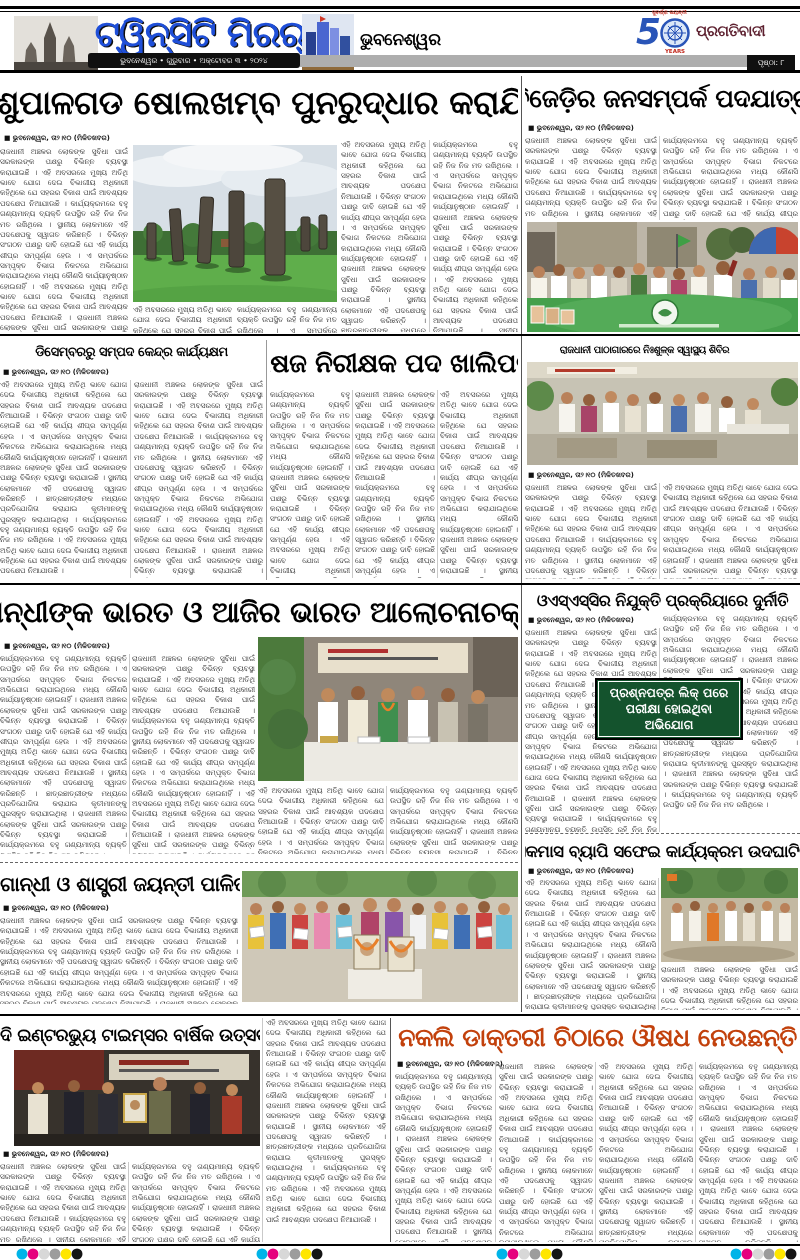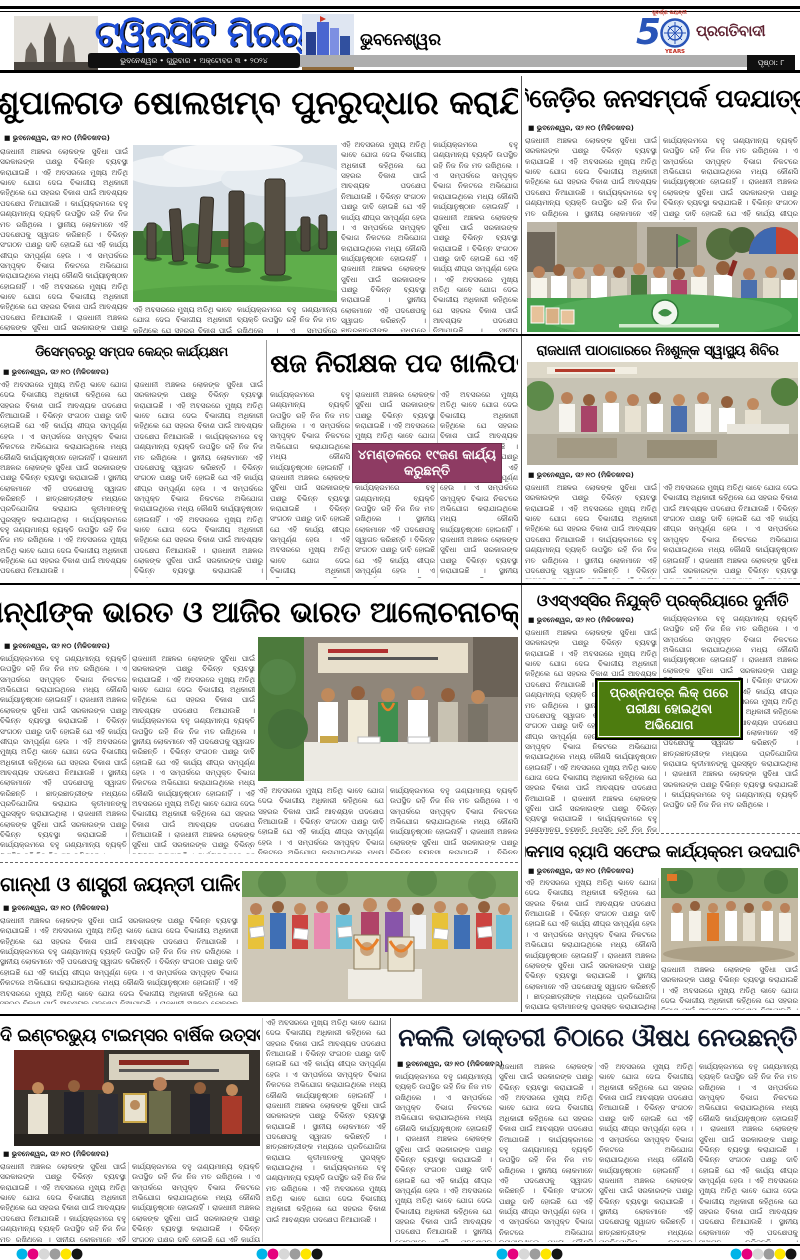--- a/index.html
+++ b/index.html
@@ -12,21 +12,21 @@
   .vdiv{position:absolute;background:#555;width:1px}
   .txt{position:absolute;font-size:7.3px;line-height:1.42;text-align:justify;
        color:#2b2b2b;overflow:hidden;word-break:break-word}
   .by{position:absolute;font-size:6.8px;font-weight:bold;color:#111;
       white-space:nowrap;overflow:hidden}
   .hl{position:absolute;font-weight:bold;color:#000;white-space:nowrap;overflow:hidden;
       display:flex;align-items:center;justify-content:center;letter-spacing:-.5px}
   .hl-left{justify-content:flex-start}
   .mbox{position:absolute;background:#8e3b63;border:1px solid #6d2c4b;color:#fff;font-weight:bold;
         display:flex;align-items:center;justify-content:center;text-align:center;overflow:hidden}
-  .kbox{position:absolute;background:#4d7c0f;color:#fff;font-weight:bold;
+  .kbox{position:absolute;background:#14532d;color:#fff;font-weight:bold;
         display:flex;align-items:center;justify-content:center;text-align:center;overflow:hidden;
         border:2px solid #000;outline:1px solid #fff;outline-offset:-4px}
   .photo{position:absolute;display:block}
   .pill{position:absolute;background:#101010;color:#fff;border-radius:3px;
         display:flex;align-items:center;justify-content:center;font-size:7.5px;overflow:hidden;white-space:nowrap}
   .masthead-title{position:absolute;font-weight:bold;color:#1f4fd8;
         text-shadow:1.4px 1.4px 0 #101010;white-space:nowrap;overflow:hidden;
         display:flex;align-items:center;justify-content:center;letter-spacing:-1px}
   .brand{position:absolute;font-weight:bold;color:#5c1f2e;white-space:nowrap;overflow:hidden;letter-spacing:-.5px}
   .graybar{position:absolute;background:#aeaeae}
@@ -184,23 +184,22 @@
   <div class="txt" style="left:134px;top:380px;width:129px;height:198px">ରାଜଧାନୀ ଅଞ୍ଚଳର ଲୋକଙ୍କ ସୁବିଧା ପାଇଁ ସରକାରଙ୍କ ପକ୍ଷରୁ ବିଭିନ୍ନ ବ୍ୟବସ୍ଥା କରାଯାଇଛି । ଏହି ଅବସରରେ ମୁଖ୍ୟ ଅତିଥି ଭାବେ ଯୋଗ ଦେଇ ବିଭାଗୀୟ ଅଧିକାରୀ କହିଥିଲେ ଯେ ସହରର ବିକାଶ ପାଇଁ ଆବଶ୍ୟକ ପଦକ୍ଷେପ ନିଆଯାଉଛି । କାର୍ଯ୍ୟକ୍ରମରେ ବହୁ ଗଣ୍ୟମାନ୍ୟ ବ୍ୟକ୍ତି ଉପସ୍ଥିତ ରହି ନିଜ ନିଜ ମତ ରଖିଥିଲେ । ସ୍ଥାନୀୟ ଲୋକମାନେ ଏହି ପଦକ୍ଷେପକୁ ସ୍ୱାଗତ କରିଛନ୍ତି । ବିଭିନ୍ନ ସଂଗଠନ ପକ୍ଷରୁ ଦାବି ହୋଇଛି ଯେ ଏହି କାର୍ଯ୍ୟ ଶୀଘ୍ର ସମ୍ପୂର୍ଣ୍ଣ ହେଉ । ଏ ସମ୍ପର୍କରେ ସମ୍ପୃକ୍ତ ବିଭାଗ ନିକଟରେ ଅଭିଯୋଗ କରାଯାଇଥିଲେ ମଧ୍ୟ କୌଣସି କାର୍ଯ୍ୟାନୁଷ୍ଠାନ ହୋଇନାହିଁ । ଏହି ଅବସରରେ ମୁଖ୍ୟ ଅତିଥି ଭାବେ ଯୋଗ ଦେଇ ବିଭାଗୀୟ ଅଧିକାରୀ କହିଥିଲେ ଯେ ସହରର ବିକାଶ ପାଇଁ ଆବଶ୍ୟକ ପଦକ୍ଷେପ ନିଆଯାଉଛି । ରାଜଧାନୀ ଅଞ୍ଚଳର ଲୋକଙ୍କ ସୁବିଧା ପାଇଁ ସରକାରଙ୍କ ପକ୍ଷରୁ ବିଭିନ୍ନ ବ୍ୟବସ୍ଥା କରାଯାଇଛି । କାର୍ଯ୍ୟକ୍ରମରେ ବହୁ ଗଣ୍ୟମାନ୍ୟ ବ୍ୟକ୍ତି ଉପସ୍ଥିତ ରହି ନିଜ ନିଜ ମତ ରଖିଥିଲେ ।</div>
 
   <div class="vdiv" style="left:266px;top:340px;height:240px;background:#999"></div>
 
   <div class="hl" style="left:270px;top:344px;width:248px;height:38px;font-size:26px">ଭେଷଜ ନିରୀକ୍ଷକ ପଦ ଖାଲିପଡ଼ିଛି</div>
   <div class="txt" style="left:270px;top:390px;width:80px;height:188px">କାର୍ଯ୍ୟକ୍ରମରେ ବହୁ ଗଣ୍ୟମାନ୍ୟ ବ୍ୟକ୍ତି ଉପସ୍ଥିତ ରହି ନିଜ ନିଜ ମତ ରଖିଥିଲେ । ଏ ସମ୍ପର୍କରେ ସମ୍ପୃକ୍ତ ବିଭାଗ ନିକଟରେ ଅଭିଯୋଗ କରାଯାଇଥିଲେ ମଧ୍ୟ କୌଣସି କାର୍ଯ୍ୟାନୁଷ୍ଠାନ ହୋଇନାହିଁ । ରାଜଧାନୀ ଅଞ୍ଚଳର ଲୋକଙ୍କ ସୁବିଧା ପାଇଁ ସରକାରଙ୍କ ପକ୍ଷରୁ ବିଭିନ୍ନ ବ୍ୟବସ୍ଥା କରାଯାଇଛି । ବିଭିନ୍ନ ସଂଗଠନ ପକ୍ଷରୁ ଦାବି ହୋଇଛି ଯେ ଏହି କାର୍ଯ୍ୟ ଶୀଘ୍ର ସମ୍ପୂର୍ଣ୍ଣ ହେଉ । ଏହି ଅବସରରେ ମୁଖ୍ୟ ଅତିଥି ଭାବେ ଯୋଗ ଦେଇ ବିଭାଗୀୟ ଅଧିକାରୀ କହିଥିଲେ ଯେ ସହରର ବିକାଶ ପାଇଁ ଆବଶ୍ୟକ ପଦକ୍ଷେପ ନିଆଯାଉଛି । ସ୍ଥାନୀୟ ଲୋକମାନେ ଏହି ପଦକ୍ଷେପକୁ ସ୍ୱାଗତ କରିଛନ୍ତି । ଛାତ୍ରଛାତ୍ରୀଙ୍କ ମଧ୍ୟରେ ପ୍ରତିଯୋଗିତା କରାଯାଇ କୃତୀମାନଙ୍କୁ ପୁରସ୍କୃତ କରାଯାଇଥିଲା । ରାଜଧାନୀ ଅଞ୍ଚଳର ଲୋକଙ୍କ ସୁବିଧା ପାଇଁ ସରକାରଙ୍କ ପକ୍ଷରୁ ବିଭିନ୍ନ ବ୍ୟବସ୍ଥା କରାଯାଇଛି । କାର୍ଯ୍ୟକ୍ରମରେ ବହୁ ଗଣ୍ୟମାନ୍ୟ ବ୍ୟକ୍ତି ଉପସ୍ଥିତ ରହି ନିଜ ନିଜ ମତ ରଖିଥିଲେ ।</div>
   <div class="sep" style="left:352px;top:390px;height:188px"></div>
   <div class="txt" style="left:355px;top:390px;width:80px;height:188px">ରାଜଧାନୀ ଅଞ୍ଚଳର ଲୋକଙ୍କ ସୁବିଧା ପାଇଁ ସରକାରଙ୍କ ପକ୍ଷରୁ ବିଭିନ୍ନ ବ୍ୟବସ୍ଥା କରାଯାଇଛି । ଏହି ଅବସରରେ ମୁଖ୍ୟ ଅତିଥି ଭାବେ ଯୋଗ ଦେଇ ବିଭାଗୀୟ ଅଧିକାରୀ କହିଥିଲେ ଯେ ସହରର ବିକାଶ ପାଇଁ ଆବଶ୍ୟକ ପଦକ୍ଷେପ ନିଆଯାଉଛି । କାର୍ଯ୍ୟକ୍ରମରେ ବହୁ ଗଣ୍ୟମାନ୍ୟ ବ୍ୟକ୍ତି ଉପସ୍ଥିତ ରହି ନିଜ ନିଜ ମତ ରଖିଥିଲେ । ସ୍ଥାନୀୟ ଲୋକମାନେ ଏହି ପଦକ୍ଷେପକୁ ସ୍ୱାଗତ କରିଛନ୍ତି । ବିଭିନ୍ନ ସଂଗଠନ ପକ୍ଷରୁ ଦାବି ହୋଇଛି ଯେ ଏହି କାର୍ଯ୍ୟ ଶୀଘ୍ର ସମ୍ପୂର୍ଣ୍ଣ ହେଉ । ଏ ସମ୍ପର୍କରେ ସମ୍ପୃକ୍ତ ବିଭାଗ ନିକଟରେ ଅଭିଯୋଗ କରାଯାଇଥିଲେ ମଧ୍ୟ କୌଣସି କାର୍ଯ୍ୟାନୁଷ୍ଠାନ ହୋଇନାହିଁ । ଏହି ଅବସରରେ ମୁଖ୍ୟ ଅତିଥି ଭାବେ ଯୋଗ ଦେଇ ବିଭାଗୀୟ ଅଧିକାରୀ କହିଥିଲେ ଯେ ସହରର ବିକାଶ ପାଇଁ ଆବଶ୍ୟକ ପଦକ୍ଷେପ ନିଆଯାଉଛି । ରାଜଧାନୀ ଅଞ୍ଚଳର ଲୋକଙ୍କ ସୁବିଧା ପାଇଁ ସରକାରଙ୍କ ପକ୍ଷରୁ ବିଭିନ୍ନ ବ୍ୟବସ୍ଥା କରାଯାଇଛି । କାର୍ଯ୍ୟକ୍ରମରେ ବହୁ ଗଣ୍ୟମାନ୍ୟ ବ୍ୟକ୍ତି ଉପସ୍ଥିତ ରହି ନିଜ ନିଜ ମତ ରଖିଥିଲେ ।</div>
   <div class="sep" style="left:437px;top:390px;height:188px"></div>
   <div class="txt" style="left:440px;top:390px;width:78px;height:188px">ଏହି ଅବସରରେ ମୁଖ୍ୟ ଅତିଥି ଭାବେ ଯୋଗ ଦେଇ ବିଭାଗୀୟ ଅଧିକାରୀ କହିଥିଲେ ଯେ ସହରର ବିକାଶ ପାଇଁ ଆବଶ୍ୟକ ପଦକ୍ଷେପ ନିଆଯାଉଛି । ବିଭିନ୍ନ ସଂଗଠନ ପକ୍ଷରୁ ଦାବି ହୋଇଛି ଯେ ଏହି କାର୍ଯ୍ୟ ଶୀଘ୍ର ସମ୍ପୂର୍ଣ୍ଣ ହେଉ । ଏ ସମ୍ପର୍କରେ ସମ୍ପୃକ୍ତ ବିଭାଗ ନିକଟରେ ଅଭିଯୋଗ କରାଯାଇଥିଲେ ମଧ୍ୟ କୌଣସି କାର୍ଯ୍ୟାନୁଷ୍ଠାନ ହୋଇନାହିଁ । ରାଜଧାନୀ ଅଞ୍ଚଳର ଲୋକଙ୍କ ସୁବିଧା ପାଇଁ ସରକାରଙ୍କ ପକ୍ଷରୁ ବିଭିନ୍ନ ବ୍ୟବସ୍ଥା କରାଯାଇଛି । ସ୍ଥାନୀୟ ଲୋକମାନେ ଏହି ପଦକ୍ଷେପକୁ ସ୍ୱାଗତ କରିଛନ୍ତି । ଛାତ୍ରଛାତ୍ରୀଙ୍କ ମଧ୍ୟରେ ପ୍ରତିଯୋଗିତା କରାଯାଇ କୃତୀମାନଙ୍କୁ ପୁରସ୍କୃତ କରାଯାଇଥିଲା । କାର୍ଯ୍ୟକ୍ରମରେ ବହୁ ଗଣ୍ୟମାନ୍ୟ ବ୍ୟକ୍ତି ଉପସ୍ଥିତ ରହି ନିଜ ନିଜ ମତ ରଖିଥିଲେ । ଏହି ଅବସରରେ ମୁଖ୍ୟ ଅତିଥି ଭାବେ ଯୋଗ ଦେଇ ବିଭାଗୀୟ ଅଧିକାରୀ କହିଥିଲେ ଯେ ସହରର ବିକାଶ ପାଇଁ ଆବଶ୍ୟକ ପଦକ୍ଷେପ ନିଆଯାଉଛି ।</div>
-  <div class="mbox" style="left:352px;top:443px;width:150px;height:40px;font-size:13px;line-height:1.2">୪ମଣ୍ଡଳରେ ୧୯ଜଣ କାର୍ଯ୍ୟ କରୁଛନ୍ତି</div>
-
-  <div class="hl" style="left:520px;top:340px;width:275px;height:20px;font-size:14px">ରାଜଧାନୀ ପାଠାଗାରରେ ନିଃଶୁଳ୍କ ସ୍ୱାସ୍ଥ୍ୟ ଶିବିର</div>
+
+  <div class="hl" style="left:507px;top:340px;width:275px;height:20px;font-size:10px">ରାଜଧାନୀ ପାଠାଗାରରେ ନିଃଶୁଳ୍କ ସ୍ୱାସ୍ଥ୍ୟ ଶିବିର</div>
 
   <svg class="photo" style="left:527px;top:362px" width="271" height="103" viewBox="0 0 271 103">
     <rect width="271" height="103" fill="#c7c3b4"></rect>
     <rect width="271" height="16" fill="#ddd8c8"></rect>
     <rect x="20" y="5" width="90" height="7" fill="#f2eee2"></rect>
     <rect x="28" y="7" width="60" height="3" fill="#b33a2a"></rect>
     <circle cx="12" cy="34" r="15" fill="#5d8a4a"></circle>
       <circle cx="258" cy="30" r="14" fill="#54803f"></circle>
     <g>
       <circle cx="40" cy="36" r="6" fill="#b9815a"></circle>
@@ -402,21 +401,21 @@
     <rect y="84" width="246" height="12" fill="#26221e"></rect>
   </svg>
 
   <div class="by" style="left:3px;top:1150px;width:170px;height:10px">■ ଭୁବନେଶ୍ୱର, ତା୨।୧୦ (ମିଳିତଖବର)</div>
   <div class="txt" style="left:0;top:1162px;width:126px;height:80px">ରାଜଧାନୀ ଅଞ୍ଚଳର ଲୋକଙ୍କ ସୁବିଧା ପାଇଁ ସରକାରଙ୍କ ପକ୍ଷରୁ ବିଭିନ୍ନ ବ୍ୟବସ୍ଥା କରାଯାଇଛି । ଏହି ଅବସରରେ ମୁଖ୍ୟ ଅତିଥି ଭାବେ ଯୋଗ ଦେଇ ବିଭାଗୀୟ ଅଧିକାରୀ କହିଥିଲେ ଯେ ସହରର ବିକାଶ ପାଇଁ ଆବଶ୍ୟକ ପଦକ୍ଷେପ ନିଆଯାଉଛି । କାର୍ଯ୍ୟକ୍ରମରେ ବହୁ ଗଣ୍ୟମାନ୍ୟ ବ୍ୟକ୍ତି ଉପସ୍ଥିତ ରହି ନିଜ ନିଜ ମତ ରଖିଥିଲେ । ସ୍ଥାନୀୟ ଲୋକମାନେ ଏହି ପଦକ୍ଷେପକୁ ସ୍ୱାଗତ କରିଛନ୍ତି । ବିଭିନ୍ନ ସଂଗଠନ ପକ୍ଷରୁ ଦାବି ହୋଇଛି ଯେ ଏହି କାର୍ଯ୍ୟ ଶୀଘ୍ର ସମ୍ପୂର୍ଣ୍ଣ ହେଉ । ଏ ସମ୍ପର୍କରେ ସମ୍ପୃକ୍ତ ବିଭାଗ ନିକଟରେ ଅଭିଯୋଗ କରାଯାଇଥିଲେ ମଧ୍ୟ କୌଣସି କାର୍ଯ୍ୟାନୁଷ୍ଠାନ ହୋଇନାହିଁ । ଏହି ଅବସରରେ ମୁଖ୍ୟ ଅତିଥି ଭାବେ ଯୋଗ ଦେଇ ବିଭାଗୀୟ ଅଧିକାରୀ କହିଥିଲେ ଯେ ସହରର ବିକାଶ ପାଇଁ ଆବଶ୍ୟକ ପଦକ୍ଷେପ ନିଆଯାଉଛି । ରାଜଧାନୀ ଅଞ୍ଚଳର ଲୋକଙ୍କ ସୁବିଧା ପାଇଁ ସରକାରଙ୍କ ପକ୍ଷରୁ ବିଭିନ୍ନ ବ୍ୟବସ୍ଥା କରାଯାଇଛି । କାର୍ଯ୍ୟକ୍ରମରେ ବହୁ ଗଣ୍ୟମାନ୍ୟ ବ୍ୟକ୍ତି ଉପସ୍ଥିତ ରହି ନିଜ ନିଜ ମତ ରଖିଥିଲେ ।</div>
   <div class="sep" style="left:128px;top:1162px;height:80px"></div>
   <div class="txt" style="left:132px;top:1162px;width:128px;height:80px">କାର୍ଯ୍ୟକ୍ରମରେ ବହୁ ଗଣ୍ୟମାନ୍ୟ ବ୍ୟକ୍ତି ଉପସ୍ଥିତ ରହି ନିଜ ନିଜ ମତ ରଖିଥିଲେ । ଏ ସମ୍ପର୍କରେ ସମ୍ପୃକ୍ତ ବିଭାଗ ନିକଟରେ ଅଭିଯୋଗ କରାଯାଇଥିଲେ ମଧ୍ୟ କୌଣସି କାର୍ଯ୍ୟାନୁଷ୍ଠାନ ହୋଇନାହିଁ । ରାଜଧାନୀ ଅଞ୍ଚଳର ଲୋକଙ୍କ ସୁବିଧା ପାଇଁ ସରକାରଙ୍କ ପକ୍ଷରୁ ବିଭିନ୍ନ ବ୍ୟବସ୍ଥା କରାଯାଇଛି । ବିଭିନ୍ନ ସଂଗଠନ ପକ୍ଷରୁ ଦାବି ହୋଇଛି ଯେ ଏହି କାର୍ଯ୍ୟ ଶୀଘ୍ର ସମ୍ପୂର୍ଣ୍ଣ ହେଉ । ଏହି ଅବସରରେ ମୁଖ୍ୟ ଅତିଥି ଭାବେ ଯୋଗ ଦେଇ ବିଭାଗୀୟ ଅଧିକାରୀ କହିଥିଲେ ଯେ ସହରର ବିକାଶ ପାଇଁ ଆବଶ୍ୟକ ପଦକ୍ଷେପ ନିଆଯାଉଛି । ସ୍ଥାନୀୟ ଲୋକମାନେ ଏହି ପଦକ୍ଷେପକୁ ସ୍ୱାଗତ କରିଛନ୍ତି । ଛାତ୍ରଛାତ୍ରୀଙ୍କ ମଧ୍ୟରେ ପ୍ରତିଯୋଗିତା କରାଯାଇ କୃତୀମାନଙ୍କୁ ପୁରସ୍କୃତ କରାଯାଇଥିଲା । ରାଜଧାନୀ ଅଞ୍ଚଳର ଲୋକଙ୍କ ସୁବିଧା ପାଇଁ ସରକାରଙ୍କ ପକ୍ଷରୁ ବିଭିନ୍ନ ବ୍ୟବସ୍ଥା କରାଯାଇଛି । କାର୍ଯ୍ୟକ୍ରମରେ ବହୁ ଗଣ୍ୟମାନ୍ୟ ବ୍ୟକ୍ତି ଉପସ୍ଥିତ ରହି ନିଜ ନିଜ ମତ ରଖିଥିଲେ ।</div>
 
   <div class="vdiv" style="left:390px;top:1018px;height:224px"></div>
 
-  <div class="hl" style="left:395px;top:1020px;width:405px;height:36px;font-size:25px;color:#0f172a">ନକଲି ଡାକ୍ତରୀ ଚିଠାରେ ଔଷଧ ନେଉଛନ୍ତି</div>
+  <div class="hl" style="left:395px;top:1020px;width:405px;height:36px;font-size:25px;color:#c2410c">ନକଲି ଡାକ୍ତରୀ ଚିଠାରେ ଔଷଧ ନେଉଛନ୍ତି</div>
   <div class="by" style="left:397px;top:1060px;width:160px;height:10px">■ ଭୁବନେଶ୍ୱର, ତା୨।୧୦ (ମିଳିତଖବର)</div>
   <div class="txt" style="left:395px;top:1072px;width:97px;height:170px">କାର୍ଯ୍ୟକ୍ରମରେ ବହୁ ଗଣ୍ୟମାନ୍ୟ ବ୍ୟକ୍ତି ଉପସ୍ଥିତ ରହି ନିଜ ନିଜ ମତ ରଖିଥିଲେ । ଏ ସମ୍ପର୍କରେ ସମ୍ପୃକ୍ତ ବିଭାଗ ନିକଟରେ ଅଭିଯୋଗ କରାଯାଇଥିଲେ ମଧ୍ୟ କୌଣସି କାର୍ଯ୍ୟାନୁଷ୍ଠାନ ହୋଇନାହିଁ । ରାଜଧାନୀ ଅଞ୍ଚଳର ଲୋକଙ୍କ ସୁବିଧା ପାଇଁ ସରକାରଙ୍କ ପକ୍ଷରୁ ବିଭିନ୍ନ ବ୍ୟବସ୍ଥା କରାଯାଇଛି । ବିଭିନ୍ନ ସଂଗଠନ ପକ୍ଷରୁ ଦାବି ହୋଇଛି ଯେ ଏହି କାର୍ଯ୍ୟ ଶୀଘ୍ର ସମ୍ପୂର୍ଣ୍ଣ ହେଉ । ଏହି ଅବସରରେ ମୁଖ୍ୟ ଅତିଥି ଭାବେ ଯୋଗ ଦେଇ ବିଭାଗୀୟ ଅଧିକାରୀ କହିଥିଲେ ଯେ ସହରର ବିକାଶ ପାଇଁ ଆବଶ୍ୟକ ପଦକ୍ଷେପ ନିଆଯାଉଛି । ସ୍ଥାନୀୟ ଲୋକମାନେ ଏହି ପଦକ୍ଷେପକୁ ସ୍ୱାଗତ କରିଛନ୍ତି । ଛାତ୍ରଛାତ୍ରୀଙ୍କ ମଧ୍ୟରେ ପ୍ରତିଯୋଗିତା କରାଯାଇ କୃତୀମାନଙ୍କୁ ପୁରସ୍କୃତ କରାଯାଇଥିଲା । ରାଜଧାନୀ ଅଞ୍ଚଳର ଲୋକଙ୍କ ସୁବିଧା ପାଇଁ ସରକାରଙ୍କ ପକ୍ଷରୁ ବିଭିନ୍ନ ବ୍ୟବସ୍ଥା କରାଯାଇଛି । କାର୍ଯ୍ୟକ୍ରମରେ ବହୁ ଗଣ୍ୟମାନ୍ୟ ବ୍ୟକ୍ତି ଉପସ୍ଥିତ ରହି ନିଜ ନିଜ ମତ ରଖିଥିଲେ ।</div>
   <div class="sep" style="left:495px;top:1062px;height:180px"></div>
   <div class="txt" style="left:499px;top:1062px;width:94px;height:180px">ରାଜଧାନୀ ଅଞ୍ଚଳର ଲୋକଙ୍କ ସୁବିଧା ପାଇଁ ସରକାରଙ୍କ ପକ୍ଷରୁ ବିଭିନ୍ନ ବ୍ୟବସ୍ଥା କରାଯାଇଛି । ଏହି ଅବସରରେ ମୁଖ୍ୟ ଅତିଥି ଭାବେ ଯୋଗ ଦେଇ ବିଭାଗୀୟ ଅଧିକାରୀ କହିଥିଲେ ଯେ ସହରର ବିକାଶ ପାଇଁ ଆବଶ୍ୟକ ପଦକ୍ଷେପ ନିଆଯାଉଛି । କାର୍ଯ୍ୟକ୍ରମରେ ବହୁ ଗଣ୍ୟମାନ୍ୟ ବ୍ୟକ୍ତି ଉପସ୍ଥିତ ରହି ନିଜ ନିଜ ମତ ରଖିଥିଲେ । ସ୍ଥାନୀୟ ଲୋକମାନେ ଏହି ପଦକ୍ଷେପକୁ ସ୍ୱାଗତ କରିଛନ୍ତି । ବିଭିନ୍ନ ସଂଗଠନ ପକ୍ଷରୁ ଦାବି ହୋଇଛି ଯେ ଏହି କାର୍ଯ୍ୟ ଶୀଘ୍ର ସମ୍ପୂର୍ଣ୍ଣ ହେଉ । ଏ ସମ୍ପର୍କରେ ସମ୍ପୃକ୍ତ ବିଭାଗ ନିକଟରେ ଅଭିଯୋଗ କରାଯାଇଥିଲେ ମଧ୍ୟ କୌଣସି କାର୍ଯ୍ୟାନୁଷ୍ଠାନ ହୋଇନାହିଁ । ଏହି ଅବସରରେ ମୁଖ୍ୟ ଅତିଥି ଭାବେ ଯୋଗ ଦେଇ ବିଭାଗୀୟ ଅଧିକାରୀ କହିଥିଲେ ଯେ ସହରର ବିକାଶ ପାଇଁ ଆବଶ୍ୟକ ପଦକ୍ଷେପ ନିଆଯାଉଛି । ରାଜଧାନୀ ଅଞ୍ଚଳର ଲୋକଙ୍କ ସୁବିଧା ପାଇଁ ସରକାରଙ୍କ ପକ୍ଷରୁ ବିଭିନ୍ନ ବ୍ୟବସ୍ଥା କରାଯାଇଛି । କାର୍ଯ୍ୟକ୍ରମରେ ବହୁ ଗଣ୍ୟମାନ୍ୟ ବ୍ୟକ୍ତି ଉପସ୍ଥିତ ରହି ନିଜ ନିଜ ମତ ରଖିଥିଲେ ।</div>
   <div class="sep" style="left:595px;top:1062px;height:180px"></div>
   <div class="txt" style="left:599px;top:1062px;width:94px;height:180px">ଏହି ଅବସରରେ ମୁଖ୍ୟ ଅତିଥି ଭାବେ ଯୋଗ ଦେଇ ବିଭାଗୀୟ ଅଧିକାରୀ କହିଥିଲେ ଯେ ସହରର ବିକାଶ ପାଇଁ ଆବଶ୍ୟକ ପଦକ୍ଷେପ ନିଆଯାଉଛି । ବିଭିନ୍ନ ସଂଗଠନ ପକ୍ଷରୁ ଦାବି ହୋଇଛି ଯେ ଏହି କାର୍ଯ୍ୟ ଶୀଘ୍ର ସମ୍ପୂର୍ଣ୍ଣ ହେଉ । ଏ ସମ୍ପର୍କରେ ସମ୍ପୃକ୍ତ ବିଭାଗ ନିକଟରେ ଅଭିଯୋଗ କରାଯାଇଥିଲେ ମଧ୍ୟ କୌଣସି କାର୍ଯ୍ୟାନୁଷ୍ଠାନ ହୋଇନାହିଁ । ରାଜଧାନୀ ଅଞ୍ଚଳର ଲୋକଙ୍କ ସୁବିଧା ପାଇଁ ସରକାରଙ୍କ ପକ୍ଷରୁ ବିଭିନ୍ନ ବ୍ୟବସ୍ଥା କରାଯାଇଛି । ସ୍ଥାନୀୟ ଲୋକମାନେ ଏହି ପଦକ୍ଷେପକୁ ସ୍ୱାଗତ କରିଛନ୍ତି । ଛାତ୍ରଛାତ୍ରୀଙ୍କ ମଧ୍ୟରେ ପ୍ରତିଯୋଗିତା କରାଯାଇ କୃତୀମାନଙ୍କୁ ପୁରସ୍କୃତ କରାଯାଇଥିଲା । କାର୍ଯ୍ୟକ୍ରମରେ ବହୁ ଗଣ୍ୟମାନ୍ୟ ବ୍ୟକ୍ତି ଉପସ୍ଥିତ ରହି ନିଜ ନିଜ ମତ ରଖିଥିଲେ । ଏହି ଅବସରରେ ମୁଖ୍ୟ ଅତିଥି ଭାବେ ଯୋଗ ଦେଇ ବିଭାଗୀୟ ଅଧିକାରୀ କହିଥିଲେ ଯେ ସହରର ବିକାଶ ପାଇଁ ଆବଶ୍ୟକ ପଦକ୍ଷେପ ନିଆଯାଉଛି ।</div>
   <div class="sep" style="left:695px;top:1062px;height:180px"></div>
   <div class="txt" style="left:699px;top:1062px;width:99px;height:180px">କାର୍ଯ୍ୟକ୍ରମରେ ବହୁ ଗଣ୍ୟମାନ୍ୟ ବ୍ୟକ୍ତି ଉପସ୍ଥିତ ରହି ନିଜ ନିଜ ମତ ରଖିଥିଲେ । ଏ ସମ୍ପର୍କରେ ସମ୍ପୃକ୍ତ ବିଭାଗ ନିକଟରେ ଅଭିଯୋଗ କରାଯାଇଥିଲେ ମଧ୍ୟ କୌଣସି କାର୍ଯ୍ୟାନୁଷ୍ଠାନ ହୋଇନାହିଁ । ରାଜଧାନୀ ଅଞ୍ଚଳର ଲୋକଙ୍କ ସୁବିଧା ପାଇଁ ସରକାରଙ୍କ ପକ୍ଷରୁ ବିଭିନ୍ନ ବ୍ୟବସ୍ଥା କରାଯାଇଛି । ବିଭିନ୍ନ ସଂଗଠନ ପକ୍ଷରୁ ଦାବି ହୋଇଛି ଯେ ଏହି କାର୍ଯ୍ୟ ଶୀଘ୍ର ସମ୍ପୂର୍ଣ୍ଣ ହେଉ । ଏହି ଅବସରରେ ମୁଖ୍ୟ ଅତିଥି ଭାବେ ଯୋଗ ଦେଇ ବିଭାଗୀୟ ଅଧିକାରୀ କହିଥିଲେ ଯେ ସହରର ବିକାଶ ପାଇଁ ଆବଶ୍ୟକ ପଦକ୍ଷେପ ନିଆଯାଉଛି । ସ୍ଥାନୀୟ ଲୋକମାନେ ଏହି ପଦକ୍ଷେପକୁ ସ୍ୱାଗତ କରିଛନ୍ତି । ଛାତ୍ରଛାତ୍ରୀଙ୍କ ମଧ୍ୟରେ ପ୍ରତିଯୋଗିତା କରାଯାଇ କୃତୀମାନଙ୍କୁ ପୁରସ୍କୃତ କରାଯାଇଥିଲା । ରାଜଧାନୀ ଅଞ୍ଚଳର ଲୋକଙ୍କ ସୁବିଧା ପାଇଁ ସରକାରଙ୍କ ପକ୍ଷରୁ ବିଭିନ୍ନ ବ୍ୟବସ୍ଥା କରାଯାଇଛି । କାର୍ଯ୍ୟକ୍ରମରେ ବହୁ ଗଣ୍ୟମାନ୍ୟ ବ୍ୟକ୍ତି ଉପସ୍ଥିତ ରହି ନିଜ ନିଜ ମତ ରଖିଥିଲେ ।</div>
 
   <div class="rule" style="left:0;top:1244px;width:800px;height:2px"></div>

